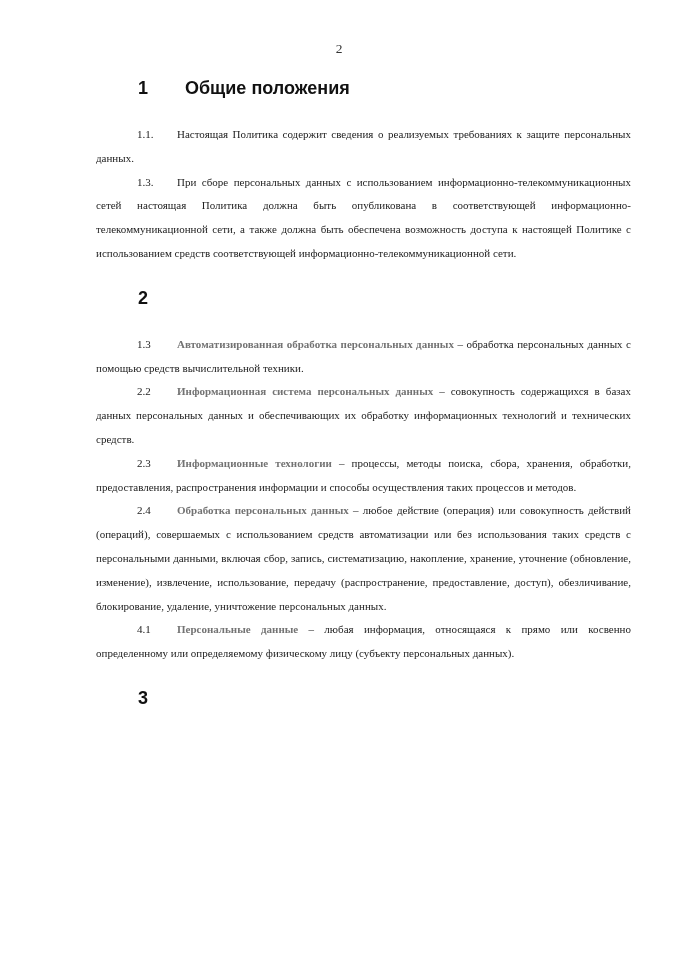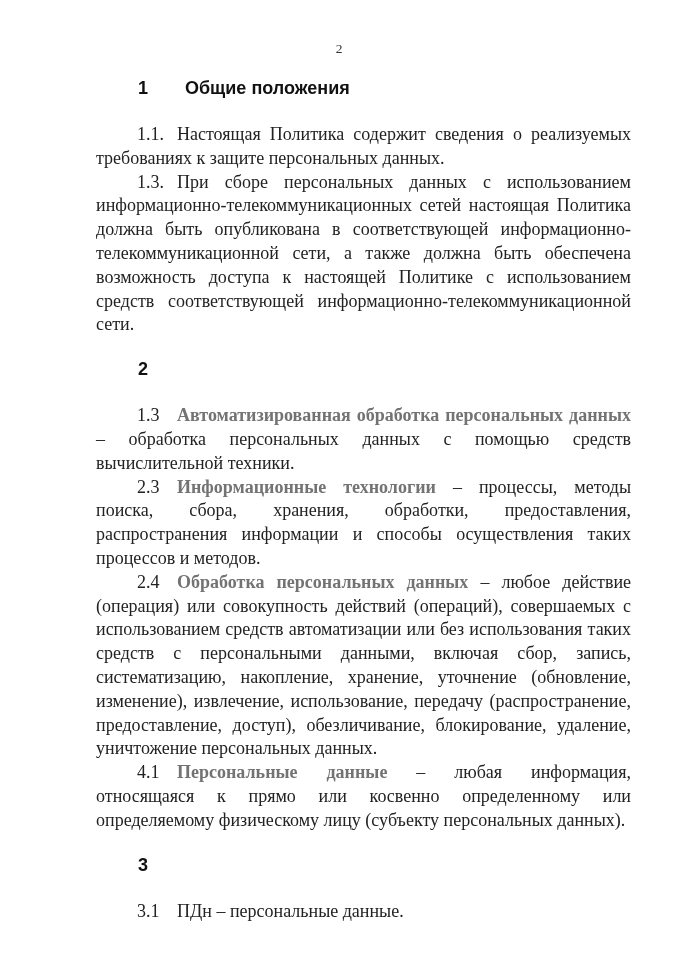--- a/index.html
+++ b/index.html
@@ -10,21 +10,21 @@
       font-family: "Liberation Serif", serif; font-size: 13.5px; color: #333;
     }
     .content { position: absolute; left: 96px; top: 72px; width: 535px; }
     .heading {
       font-family: "Liberation Sans", sans-serif; font-weight: bold; font-size: 18px;
       color: #111; height: 32px; line-height: 32px; position: relative; margin: 0;
     }
     .heading .num { position: absolute; left: 42px; }
     .heading .txt { position: absolute; left: 89px; white-space: nowrap; }
     .para {
-      font-family: "Liberation Serif", serif; font-size: 18px; line-height: 23.8px;
+      font-family: "Liberation Serif", serif; font-size: 11px; line-height: 23.8px;
       text-align: justify; text-align-last: left; margin: 0; text-indent: 41px; color: #222;
     }
     .para .pnum { display: inline-block; width: 40px; text-indent: 0; }
     .para b { font-weight: bold; color: #737373; }
     .gap-h1 { height: 19px; }
     .gap-h2 { height: 19px; }
     .gap-h3 { height: 19px; }
     .s2 { height: 16px; }
     .s3 { height: 16px; }
   </style>
@@ -47,29 +47,29 @@
     </section>
 
     <div class="s2"></div>
 
     <section>
       <h1 class="heading">
         <span class="num">2</span>
       </h1>
       <div class="gap-h2"></div>
       <p class="para"><span class="pnum">1.3</span><b>Автоматизированная обработка персональных данных</b><span> – обработка персональных данных с помощью средств вычислительной техники.</span></p>
+      <p class="para"><span class="pnum">2.2</span><b>Информационная система персональных данных</b><span> – совокупность содержащихся в базах данных персональных данных и обеспечивающих их обработку информационных технологий и технических средств.</span></p>
       <p class="para"><span class="pnum">2.3</span><b>Информационные технологии</b><span> – процессы, методы поиска, сбора, хранения, обработки, предоставления, распространения информации и способы осуществления таких процессов и методов.</span></p>
       <p class="para"><span class="pnum">2.4</span><b>Обработка персональных данных</b><span> – любое действие (операция) или совокупность действий (операций), совершаемых с использованием средств автоматизации или без использования таких средств с персональными данными, включая сбор, запись, систематизацию, накопление, хранение, уточнение (обновление, изменение), извлечение, использование, передачу (распространение, предоставление, доступ), обезличивание, блокирование, удаление, уничтожение персональных данных.</span></p>
       <p class="para"><span class="pnum">4.1</span><b>Персональные данные</b><span> – любая информация, относящаяся к прямо или косвенно определенному или определяемому физическому лицу (субъекту персональных данных).</span></p>
     </section>
 
     <div class="s3"></div>
 
     <section>
       <h1 class="heading">
         <span class="num">3</span>
       </h1>
       <div class="gap-h3"></div>
-      <p class="para"><span class="pnum">3.1</span><span>ПДн – персональные данные.</span></p>
     </section>
 
   </div>
 </div>
 
 </body></html>

